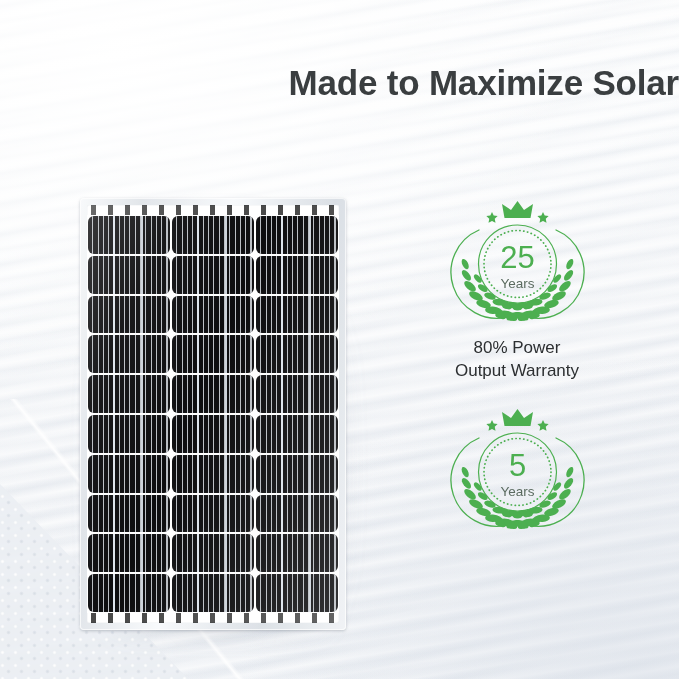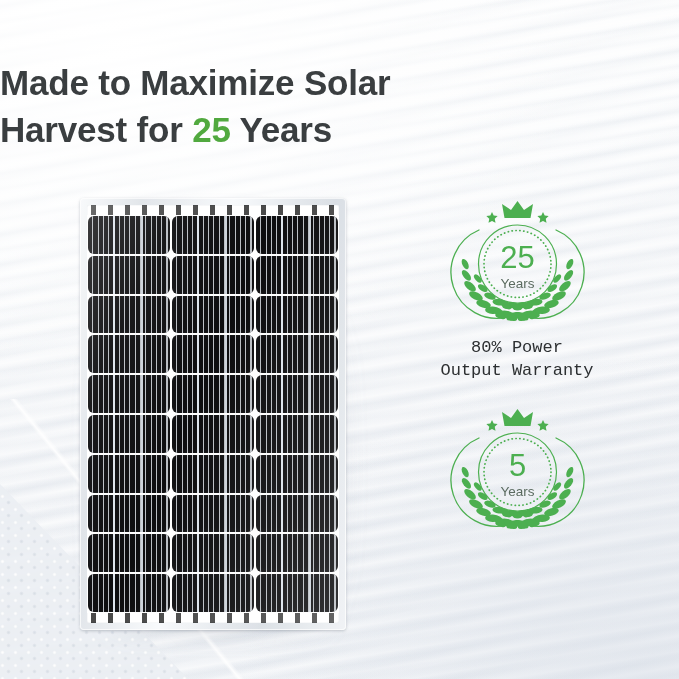--- a/index.html
+++ b/index.html
@@ -92,21 +92,21 @@
     left: 0; top: 0; right: 0; bottom: 0;
     background: linear-gradient(51deg, rgba(255,255,255,0) 49.2%, rgba(255,255,255,0.9) 49.9%, rgba(255,255,255,0) 50.8%);
   }
 
   
   .headline {
     position: absolute;
     left: 0;
     right: 0;
     top: 36px;
-    text-align: left;
+    text-align: right;
     font-size: 35px;
     line-height: 47px;
     font-weight: bold;
     color: #3a3e40;
     letter-spacing: -0.2px;
     z-index: 5;
   }
   .headline .line { display: block; white-space: nowrap; }
   .headline .accent { color: #51a93f; }
 
@@ -227,37 +227,35 @@
     position: relative;
     width: 135px;
     height: 128px;
     margin: 0 auto 10px auto;
   }
   .badge-caption {
     font-size: 17px;
     line-height: 23px;
     color: #2c2f31;
     white-space: pre-line;
-    font-family: Liberation Mono, monospace;
   }
 </style>
 </head>
 <body>
 
 <div id="scene">
 
   <div class="wall-ripples"></div>
   <div class="wall-ripples-2"></div>
   <div class="wall-light"></div>
   <div class="floor-dimpled"></div>
   <div class="floor-edge"></div>
 
   <h1 class="headline">
     <span class="line">Made to Maximize Solar</span>
-    <span class="line"><span>Harvest for </span><span class="accent">25</span><span> Years</span></span>
   </h1>
 
   <div id="solar-panel">
     <div class="panel-shadow"></div>
     <div class="panel-frame">
       <div class="panel-inner">
         <div class="busbar-strip busbar-top"></div>
         <div class="cell-grid" id="cell-grid" style="grid-template-rows: repeat(10, 1fr);">
             <div class="cell"></div>
             <div class="cell"></div>

